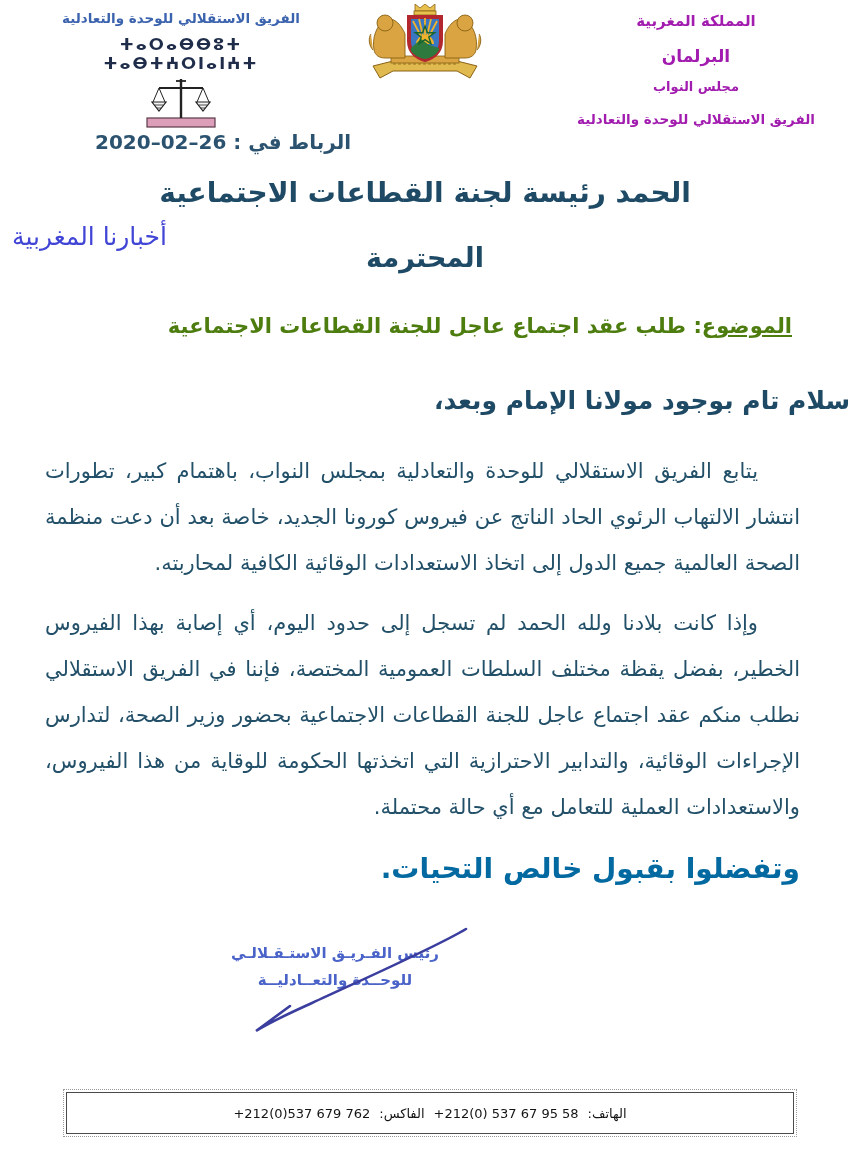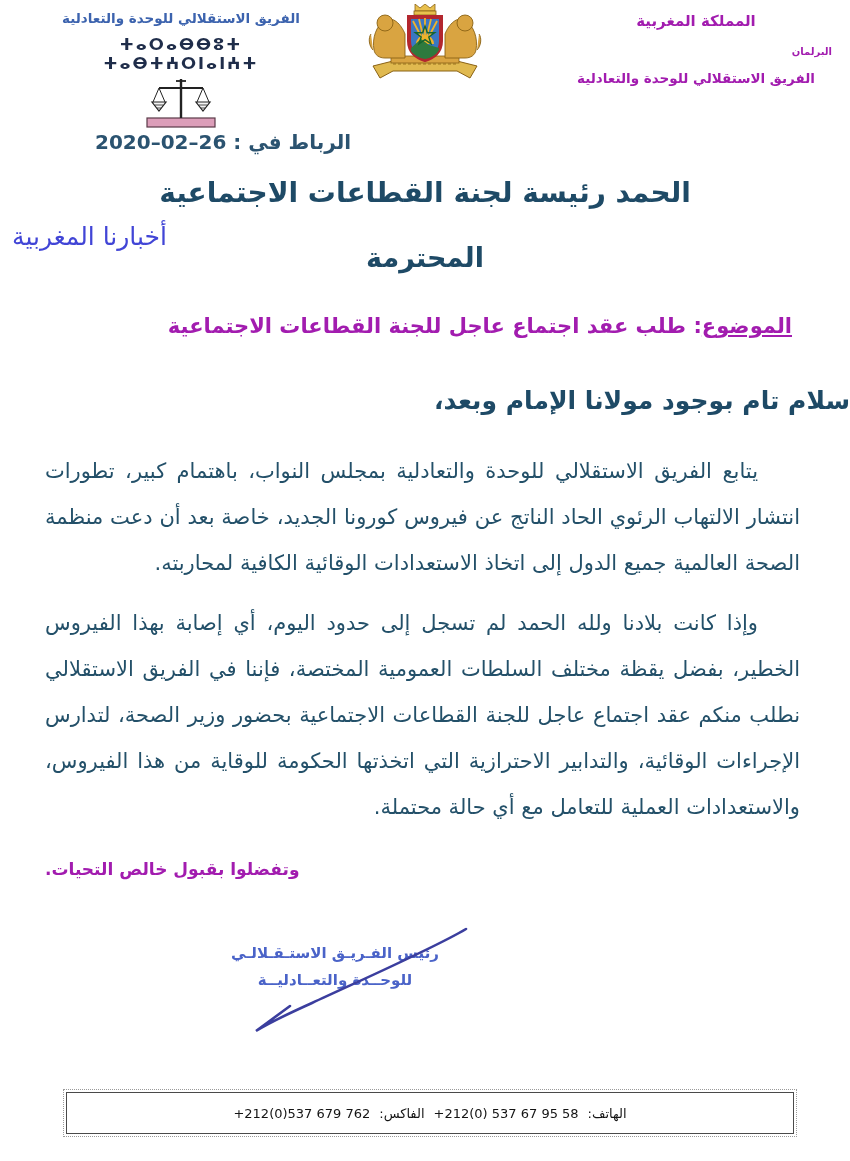--- a/index.html
+++ b/index.html
@@ -12,21 +12,21 @@
     direction:rtl;
     overflow:hidden;
     color:#214e68;
   }
   
   .hdr-right{
     position:absolute;top:12px;right:18px;width:272px;
     text-align:center;color:#a21caf;font-weight:bold;
   }
   .hdr-right .l1{font-size:15px;margin-bottom:16px;}
-  .hdr-right .l2{font-size:10px;margin-bottom:13px;text-align:right;}
+  .hdr-right .l2{font-size:17px;margin-bottom:13px;}
   .hdr-right .l3{font-size:13px;margin-bottom:17px;}
   .hdr-right .l4{font-size:13.5px;}
   .hdr-center{position:absolute;top:4px;left:363px;width:124px;height:78px;}
   .hdr-left{
     position:absolute;top:10px;left:58px;width:246px;text-align:center;
   }
   .hdr-left .grp{color:#3c63ae;font-weight:bold;font-size:13.5px;}
   .hdr-left .tif{color:#1f2d4a;font-weight:bold;font-size:16px;letter-spacing:2px;margin-top:9px;}
   .hdr-left .scales{margin-top:5px;}
   
@@ -37,36 +37,36 @@
   .addr1{position:absolute;top:176px;left:0;right:0;text-align:center;
     font-size:28px;font-weight:bold;color:#1e4a66;}
   .addr2{position:absolute;top:242px;left:0;right:0;text-align:center;
     font-size:27px;font-weight:bold;color:#1e4a66;}
   .watermark{
     position:absolute;top:222px;left:12px;
     font-size:25px;color:#4145d6;direction:rtl;
   }
   .subject{
     position:absolute;top:314px;right:58px;left:120px;text-align:right;
-    font-size:21px;font-weight:bold;color:#a21caf;
+    font-size:21px;font-weight:bold;color:#4d7c0f;
   }
   .subject .lbl{text-decoration:underline;}
   .greeting{
     position:absolute;top:386px;left:0;right:0;text-align:right;
     font-size:25px;font-weight:bold;color:#1e4a66;
   }
   
   .body-block{
     position:absolute;top:448px;right:50px;left:45px;
     font-size:21px;line-height:46px;color:#235069;
     text-align:justify;
   }
   .body-block p{margin:0 0 14px 0;text-indent:42px;}
   .closing{
-    text-align:left;margin-top:16px;font-weight:bold;font-size:17px;color:#a21caf;
+    text-align:right;margin-top:16px;font-weight:bold;font-size:28px;color:#0369a1;
     text-indent:0;
   }
   
   .sig{
     position:absolute;top:932px;left:185px;width:300px;text-align:center;direction:rtl;
   }
   .sig .name{font-size:21px;font-weight:bold;color:#3a55bc;letter-spacing:1px;}
   .sig .t1{font-size:15px;font-weight:bold;color:#4a63c8;margin-top:12px;}
   .sig .t2{font-size:15px;font-weight:bold;color:#4a63c8;margin-top:9px;}
   .sig-stroke{position:absolute;top:0;left:0;pointer-events:none;}
@@ -80,20 +80,21 @@
   .footer-box .num{direction:ltr;unicode-bidi:isolate;}
 </style>
 </head>
 <body>
 
 <div class="page">
 
   <div class="hdr-right">
     <div class="l1">المملكة المغربية</div>
     <div class="l2">البرلمان</div>
+    <div class="l3">مجلس النواب</div>
     <div class="l4">الفريق الاستقلالي للوحدة والتعادلية</div>
   </div>
 
   <div class="hdr-center">
     <svg viewBox="0 0 124 78" width="124" height="78" aria-hidden="true">
 
       <path d="M10 62 L30 57 L94 57 L114 62 L107 74 L94 67 L30 67 L17 74 Z" fill="#e0b94f" stroke="#8a6214" stroke-width="1"></path>
       <path d="M30 60 L94 60" stroke="#8a6214" stroke-width="0.8" stroke-dasharray="3 2"></path>
 
       <rect x="28" y="52" width="68" height="7" fill="#d9a441" stroke="#8a6214" stroke-width="0.8"></rect>

